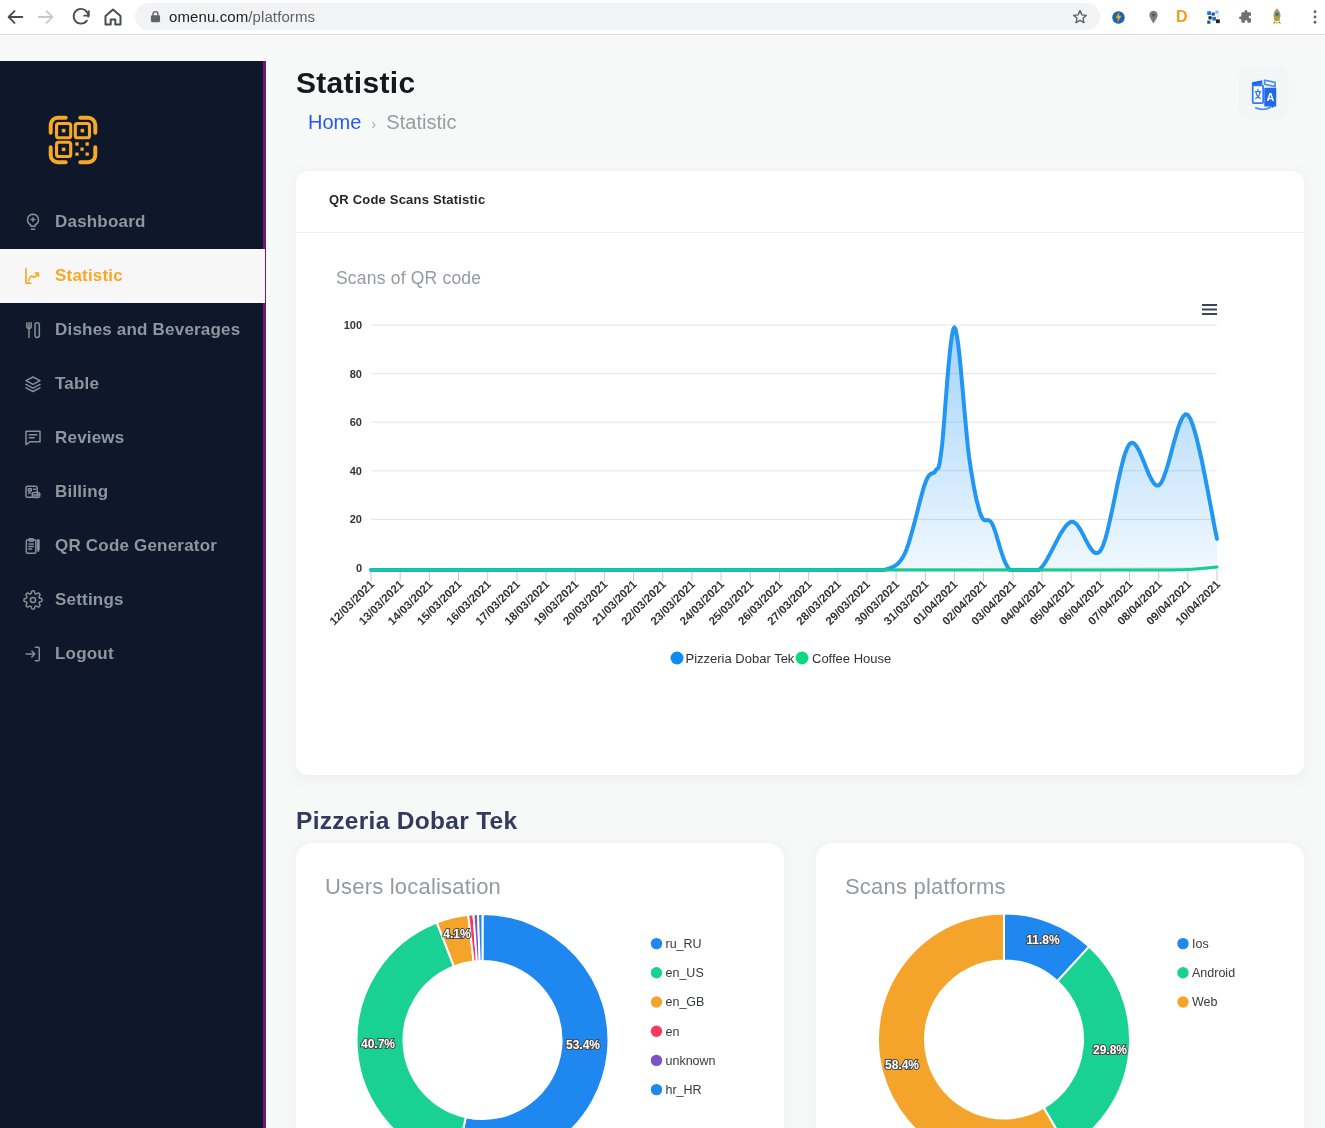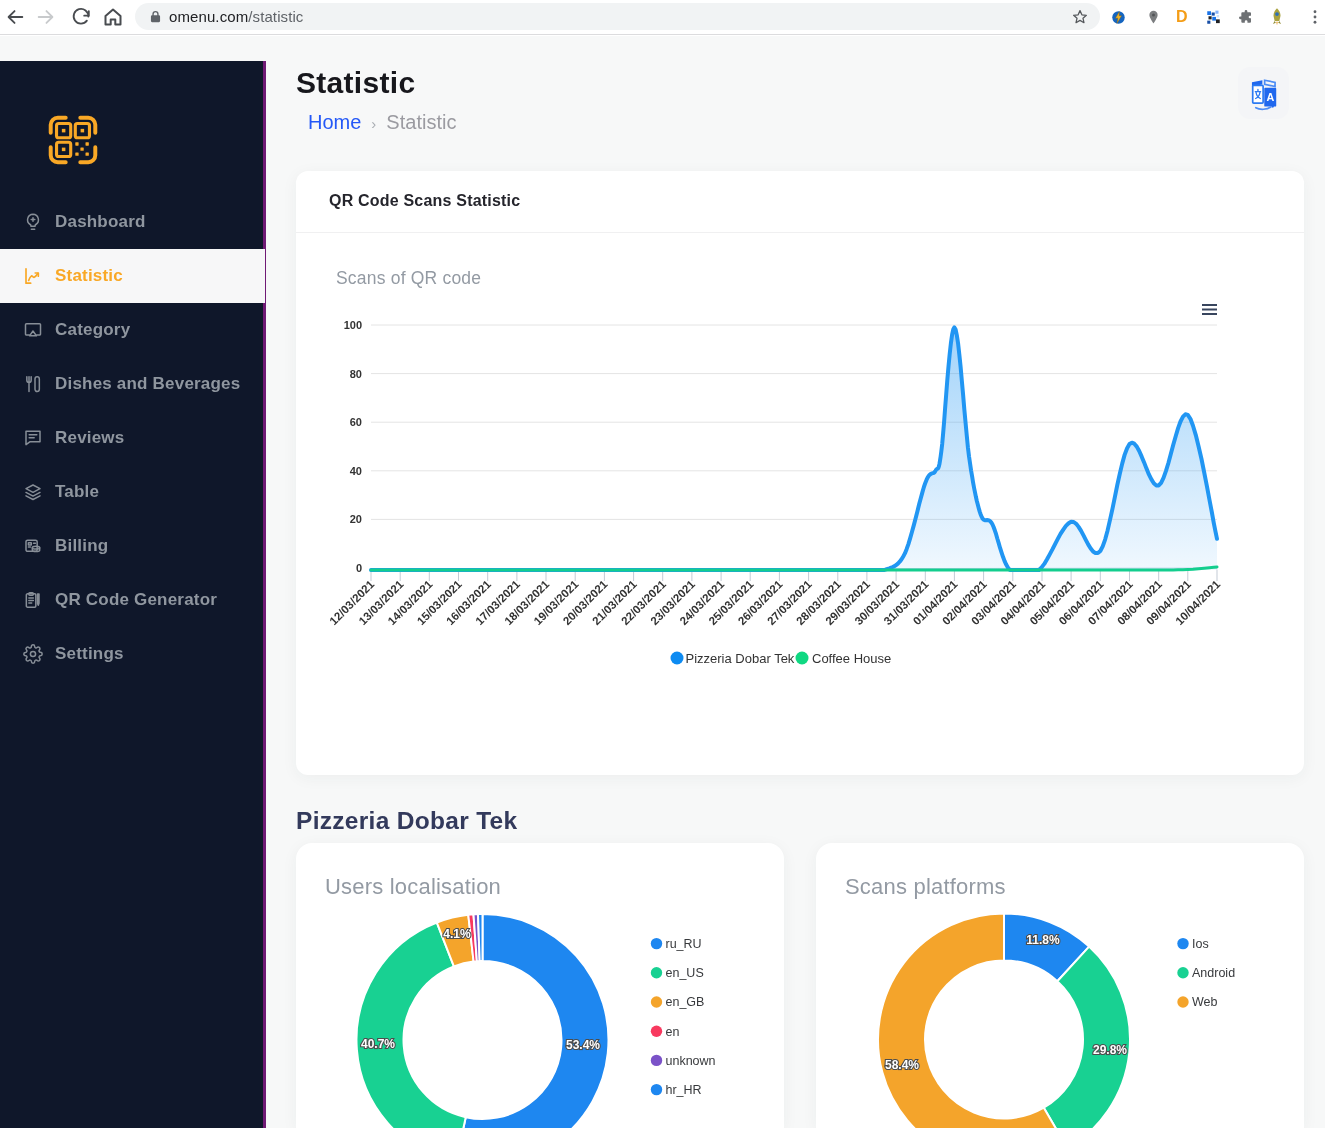--- a/index.html
+++ b/index.html
@@ -25,21 +25,21 @@
 
 #h1 { position:absolute; left:296px; top:30px; font-size:30px; font-weight:700; color:#17171c;
   letter-spacing:0.3px; }
 #crumb { position:absolute; left:296px; top:75px; font-size:20px; color:#9b9ba1;margin-left:12px; }
 #crumb a { color:#2458f7; text-decoration:none; font-weight:400; }
 #crumb .sep { color:#a9adb3; margin:0 10px; font-size:15px; }
 #trbtn { position:absolute; left:1238px; top:31px; width:51px; height:52px; background:#f4f5f7;
   border-radius:12px; display:flex; align-items:center; justify-content:center; }
 #card1 { position:absolute; left:296px; top:135px; width:1008px; height:604px; background:#fff;
   border-radius:12px; box-shadow:0 3px 16px rgba(44,50,66,0.05); }
-#card1 h2 { position:absolute; left:33px; top:21px; font-size:16px; font-weight:700;
+#card1 h2 { position:absolute; left:33px; top:21px; font-size:13px; font-weight:700;
   color:#25252c; letter-spacing:0.2px; }
 #card1 .div { position:absolute; left:0; top:61px; width:1008px; height:1px; background:#f0f0f1; }
 #subt { position:absolute; left:30px; top:97px; font-size:17.5px; color:#939aa3; letter-spacing:0.2px;margin-left:10px; }
 .xl { font-size:11.5px; font-weight:700; fill:#333; font-family:"Liberation Sans",sans-serif; }
 .yl { font-size:11px; font-weight:700; fill:#333; font-family:"Liberation Sans",sans-serif; }
 .leg { font-size:13px; fill:#333; font-family:"Liberation Sans",sans-serif; }
 #h2p { position:absolute; left:296px; top:771px; font-size:24.5px; font-weight:700; color:#333a5c;
   letter-spacing:0.3px; }
 .pcard { position:absolute; top:807px; width:488px; height:285px; background:#fff;
   border-radius:16px 16px 0 0; box-shadow:0 3px 16px rgba(44,50,66,0.05); overflow:hidden; }
@@ -62,21 +62,21 @@
       <path d="M20 11.5A8 8 0 1 0 18.4 16"></path>
       <path d="M20.5 5.5v5h-5" stroke-linejoin="round"></path>
     </svg>
   <svg class="abs" style="left:101px;top:5px" width="24" height="24" viewBox="0 0 24 24" fill="none" stroke="#494c50" stroke-width="2" stroke-linejoin="round">
       <path d="M4.5 11 12 4.5 19.5 11V19.5h-5.2v-5h-4.6v5H4.5Z"></path>
     </svg>
   <div id="pill"></div>
   <svg class="abs" style="left:148px;top:9px" width="15" height="15" viewBox="0 0 24 24" fill="#5f6368">
       <path d="M7 10V8a5 5 0 0 1 10 0v2h.5a1.8 1.8 0 0 1 1.8 1.8v7.4a1.8 1.8 0 0 1-1.8 1.8h-11a1.8 1.8 0 0 1-1.8-1.8v-7.4A1.8 1.8 0 0 1 6.5 10Zm2.2 0h5.6V8a2.8 2.8 0 0 0-5.6 0Z"></path>
     </svg>
-  <div id="urltxt">omenu.com<span class="path">/statistic</span></div>
+  <div id="urltxt">omenu.com<span class="path">/platforms</span></div>
   <svg class="abs" style="left:1071px;top:8px" width="18" height="18" viewBox="0 0 24 24" fill="none" stroke="#55585c" stroke-width="1.7" stroke-linejoin="round">
       <path d="M12 3.5l2.5 5.6 6 .6-4.5 4 1.3 5.9-5.3-3.1-5.3 3.1 1.3-5.9-4.5-4 6-.6Z"></path>
     </svg>
 
   <svg class="abs" style="left:1111px;top:10px" width="15" height="15" viewBox="0 0 24 24">
       <circle cx="12" cy="12" r="10" fill="#1565c0"></circle>
       <path d="M13.5 2.5 7 13h4l-1.5 8.5L17 9h-4Z" fill="#f0b429" stroke="#7a5b12" stroke-width="0.6"></path>
     </svg>
   <svg class="abs" style="left:1146px;top:9px" width="15" height="16" viewBox="0 0 24 24">
       <path d="M12 2a6.6 6.6 0 0 1 6.6 6.6C18.6 13 12 22 12 22S5.4 13 5.4 8.6A6.6 6.6 0 0 1 12 2Z" fill="#7c7e80"></path>
@@ -138,54 +138,54 @@
             <path d="M12 2.8a6.6 6.6 0 0 1 3.4 12.2c-.55.36-.9.94-.9 1.6v.4h-5v-.4c0-.66-.35-1.24-.9-1.6A6.6 6.6 0 0 1 12 2.8Z"></path>
             <path d="M12 6.8v4.4M9.8 9h4.4"></path>
             <path d="M10 20.6h4"></path>
           </svg>Dashboard</div>
     <div class="mi active"><svg width="20" height="20" viewBox="0 0 24 24" fill="none" stroke="#f9a826" stroke-width="2" stroke-linecap="round" stroke-linejoin="round">
             <path d="M3.6 3.4v17.2h5.6"></path>
             <path d="M6.8 17.4c.7-2.2 1.8-4.6 3.4-5.6 1.2 .2 2 1.6 3.2 1.8 1.6-.6 3.4-3 4.6-4.8"></path>
             <path d="M14.6 8.4h3.8v3.8"></path>
           </svg>Statistic</div>
     <div class="mi"><svg width="20" height="20" viewBox="0 0 24 24" fill="none" stroke="#878e97" stroke-width="1.8" stroke-linecap="round" stroke-linejoin="round">
-            <path d="M7.5 18H4.2A1.2 1.2 0 0 1 3 16.8V5.6a1.2 1.2 0 0 1 1.2-1.2h15.6A1.2 1.2 0 0 1 21 5.6v11.2a1.2 1.2 0 0 1-1.2 1.2h-3.3"></path>
-            <path d="M12 13.2 16.2 19H7.8Z"></path>
-          </svg>Category</div>
-    <div class="mi"><svg width="20" height="20" viewBox="0 0 24 24" fill="none" stroke="#878e97" stroke-width="1.8" stroke-linecap="round" stroke-linejoin="round">
             <path d="M4.6 3.4v4a2.6 2.6 0 0 0 5.2 0v-4"></path>
             <path d="M7.2 3.4V21"></path>
             <path d="M17 3.4c1.5 0 2.6 1.1 2.6 2.6v12.4a2.6 2.6 0 0 1-5.2 0V6c0-1.5 1.1-2.6 2.6-2.6Z"></path>
           </svg>Dishes and Beverages</div>
     <div class="mi"><svg width="20" height="20" viewBox="0 0 24 24" fill="none" stroke="#878e97" stroke-width="1.8" stroke-linecap="round" stroke-linejoin="round">
-            <path d="M3.6 4h16.8v12.4H8.6L3.6 20Z"></path>
-            <path d="M7.4 8.2h9.2M7.4 11.6h6"></path>
-          </svg>Reviews</div>
-    <div class="mi"><svg width="20" height="20" viewBox="0 0 24 24" fill="none" stroke="#878e97" stroke-width="1.8" stroke-linecap="round" stroke-linejoin="round">
             <path d="M12 3.6 20.4 8 12 12.4 3.6 8Z"></path>
             <path d="M3.6 12.5 12 16.9l8.4-4.4"></path>
             <path d="M3.6 16.6 12 21l8.4-4.4"></path>
           </svg>Table</div>
+    <div class="mi"><svg width="20" height="20" viewBox="0 0 24 24" fill="none" stroke="#878e97" stroke-width="1.8" stroke-linecap="round" stroke-linejoin="round">
+            <path d="M3.6 4h16.8v12.4H8.6L3.6 20Z"></path>
+            <path d="M7.4 8.2h9.2M7.4 11.6h6"></path>
+          </svg>Reviews</div>
     <div class="mi"><svg width="20" height="20" viewBox="0 0 24 24" fill="none" stroke="#878e97" stroke-width="1.8" stroke-linecap="round" stroke-linejoin="round">
             <rect x="3.6" y="5" width="13.4" height="13.4" rx="2"></rect>
             <rect x="6.5" y="8.2" width="3.4" height="2.6"></rect>
             <path d="M12.6 8.8h2.4M6.5 13.2h2.4"></path>
             <ellipse cx="15.6" cy="14" rx="4.4" ry="1.6"></ellipse>
             <path d="M11.2 14v3c0 .9 1.97 1.6 4.4 1.6s4.4-.7 4.4-1.6v-3"></path>
           </svg>Billing</div>
     <div class="mi"><svg width="20" height="20" viewBox="0 0 24 24" fill="none" stroke="#878e97" stroke-width="1.8" stroke-linecap="round" stroke-linejoin="round">
             <rect x="4" y="4.6" width="11.4" height="16" rx="1.4"></rect>
             <rect x="7" y="3.2" width="5.4" height="3" rx="1"></rect>
             <path d="M7 9.6h5.4M7 12.6h5.4M7 15.6h3.4"></path>
             <path d="M19.2 4.8v11l-.9 2.4-.9-2.4v-11Z"></path>
           </svg>QR Code Generator</div>
     <div class="mi"><svg width="20" height="20" viewBox="0 0 24 24" fill="none" stroke="#878e97" stroke-width="1.8" stroke-linecap="round" stroke-linejoin="round">
             <circle cx="12" cy="12" r="3.1"></circle>
             <path d="M19.4 15a1.65 1.65 0 0 0 .33 1.82l.06.06a2 2 0 1 1-2.83 2.83l-.06-.06a1.65 1.65 0 0 0-1.82-.33 1.65 1.65 0 0 0-1 1.51V21a2 2 0 1 1-4 0v-.09a1.65 1.65 0 0 0-1.08-1.51 1.65 1.65 0 0 0-1.82.33l-.06.06a2 2 0 1 1-2.83-2.83l.06-.06a1.65 1.65 0 0 0 .33-1.82 1.65 1.65 0 0 0-1.51-1H3a2 2 0 1 1 0-4h.09a1.65 1.65 0 0 0 1.51-1.08 1.65 1.65 0 0 0-.33-1.82l-.06-.06a2 2 0 1 1 2.83-2.83l.06.06a1.65 1.65 0 0 0 1.82.33H9a1.65 1.65 0 0 0 1-1.51V3a2 2 0 1 1 4 0v.09a1.65 1.65 0 0 0 1 1.51 1.65 1.65 0 0 0 1.82-.33l.06-.06a2 2 0 1 1 2.83 2.83l-.06.06a1.65 1.65 0 0 0-.33 1.82V9a1.65 1.65 0 0 0 1.51 1H21a2 2 0 1 1 0 4h-.09a1.65 1.65 0 0 0-1.51 1Z"></path>
           </svg>Settings</div>
+    <div class="mi"><svg width="20" height="20" viewBox="0 0 24 24" fill="none" stroke="#878e97" stroke-width="1.8" stroke-linecap="round" stroke-linejoin="round">
+            <path d="M14.8 3.8h3.4a1.3 1.3 0 0 1 1.3 1.3v13.8a1.3 1.3 0 0 1-1.3 1.3h-3.4"></path>
+            <path d="M3.8 12h10.4M10.6 8.4l3.6 3.6-3.6 3.6"></path>
+          </svg>Logout</div>
   </div>
 </div>
 
 <div id="h1">Statistic</div>
 <div id="crumb"><a>Home</a><span class="sep">›</span><span>Statistic</span></div>
 <div id="trbtn">
   <svg width="37" height="37" viewBox="0 0 48 48" fill="none">
     <path d="M9 9.5 22.5 6.8v5.4L9 14.9Z" fill="#2068ee"></path>
     <path d="M25.5 6.8 39 9.5v5.4l-13.5-2.7Z" fill="none" stroke="#4d8df5" stroke-width="2.2"></path>
     <rect x="10" y="13.5" width="13.5" height="23" rx="1.2" fill="#fff" stroke="#2b7af2" stroke-width="2.2"></rect>

